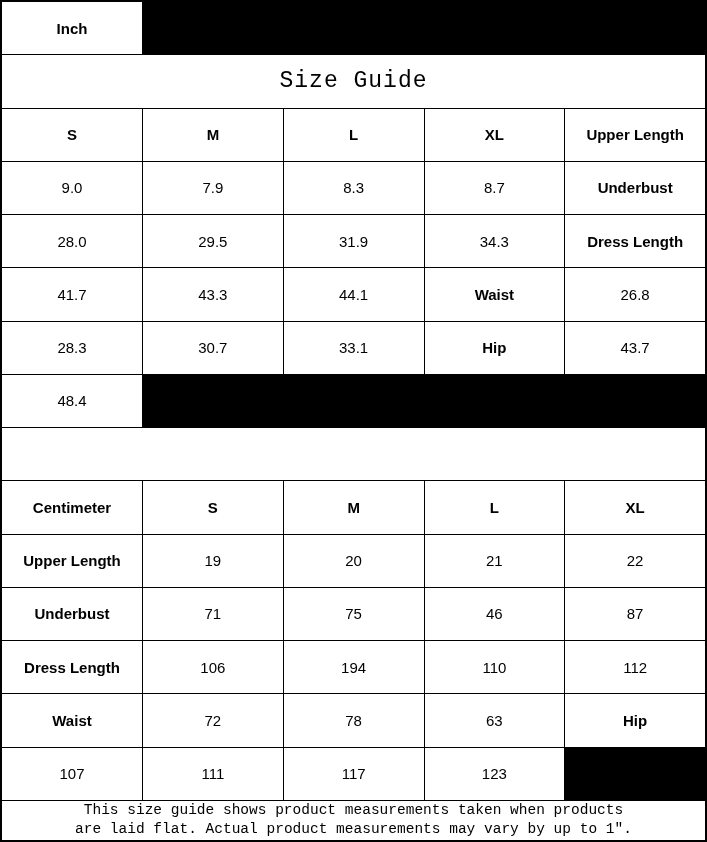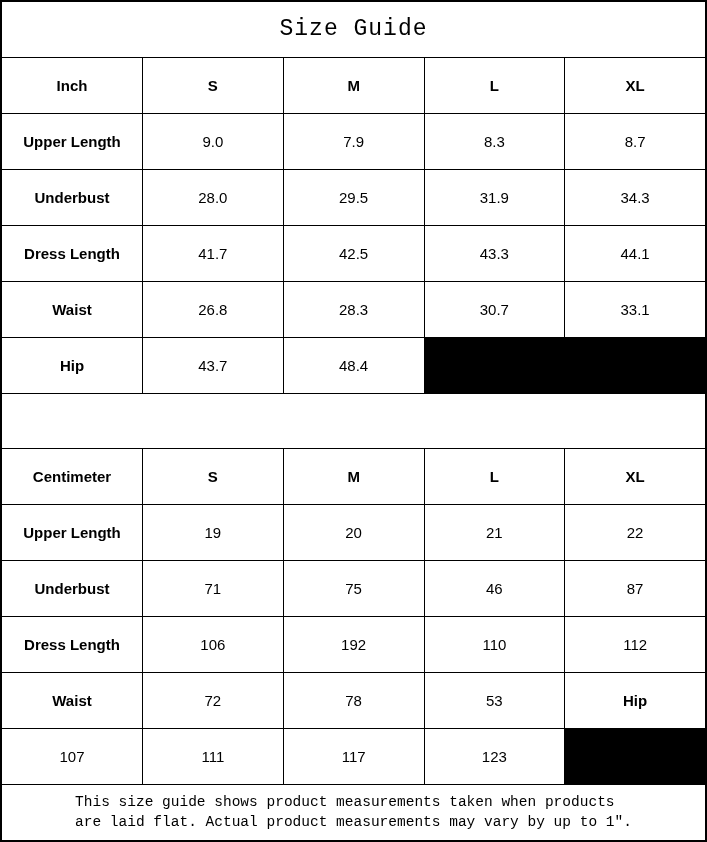--- a/index.html
+++ b/index.html
@@ -34,53 +34,52 @@
     font-weight: 400;
   }
   .head { font-weight: 700; }
   .label { font-weight: 700; }
   .num { font-weight: 400; }
   .footer-cell {
     font-family: "Liberation Mono", "DejaVu Sans Mono", monospace;
     font-size: 14.5px;
   }
   .footer-text {
-    text-align: left;
+    text-align: center;
     line-height: 1.35;
     white-space: nowrap;
   }
 </style>
 </head>
 <body>
 
 <div class="sheet">
 
+  <div class="cell head">Inch</div>
+
   <div class="cell span-all title-cell">Size Guide</div>
-
-  <div class="cell head">Inch</div>
   <div class="cell head">S</div>
   <div class="cell head">M</div>
   <div class="cell head">L</div>
   <div class="cell head">XL</div>
 
   <div class="cell label">Upper Length</div>
   <div class="cell num">9.0</div>
   <div class="cell num">7.9</div>
   <div class="cell num">8.3</div>
   <div class="cell num">8.7</div>
 
   <div class="cell label">Underbust</div>
   <div class="cell num">28.0</div>
   <div class="cell num">29.5</div>
   <div class="cell num">31.9</div>
   <div class="cell num">34.3</div>
 
   <div class="cell label">Dress Length</div>
   <div class="cell num">41.7</div>
-  <div class="cell num">42.5</div>
   <div class="cell num">43.3</div>
   <div class="cell num">44.1</div>
 
   <div class="cell label">Waist</div>
   <div class="cell num">26.8</div>
   <div class="cell num">28.3</div>
   <div class="cell num">30.7</div>
   <div class="cell num">33.1</div>
 
   <div class="cell label">Hip</div>
@@ -102,28 +101,28 @@
   <div class="cell num">22</div>
 
   <div class="cell label">Underbust</div>
   <div class="cell num">71</div>
   <div class="cell num">75</div>
   <div class="cell num">46</div>
   <div class="cell num">87</div>
 
   <div class="cell label">Dress Length</div>
   <div class="cell num">106</div>
-  <div class="cell num">192</div>
+  <div class="cell num">194</div>
   <div class="cell num">110</div>
   <div class="cell num">112</div>
 
   <div class="cell label">Waist</div>
   <div class="cell num">72</div>
   <div class="cell num">78</div>
-  <div class="cell num">53</div>
+  <div class="cell num">63</div>
 
   <div class="cell label">Hip</div>
   <div class="cell num">107</div>
   <div class="cell num">111</div>
   <div class="cell num">117</div>
   <div class="cell num">123</div>
 
   <div class="cell span-all footer-cell">
     <div class="footer-text">
       <div>This size guide shows product measurements taken when products</div>

